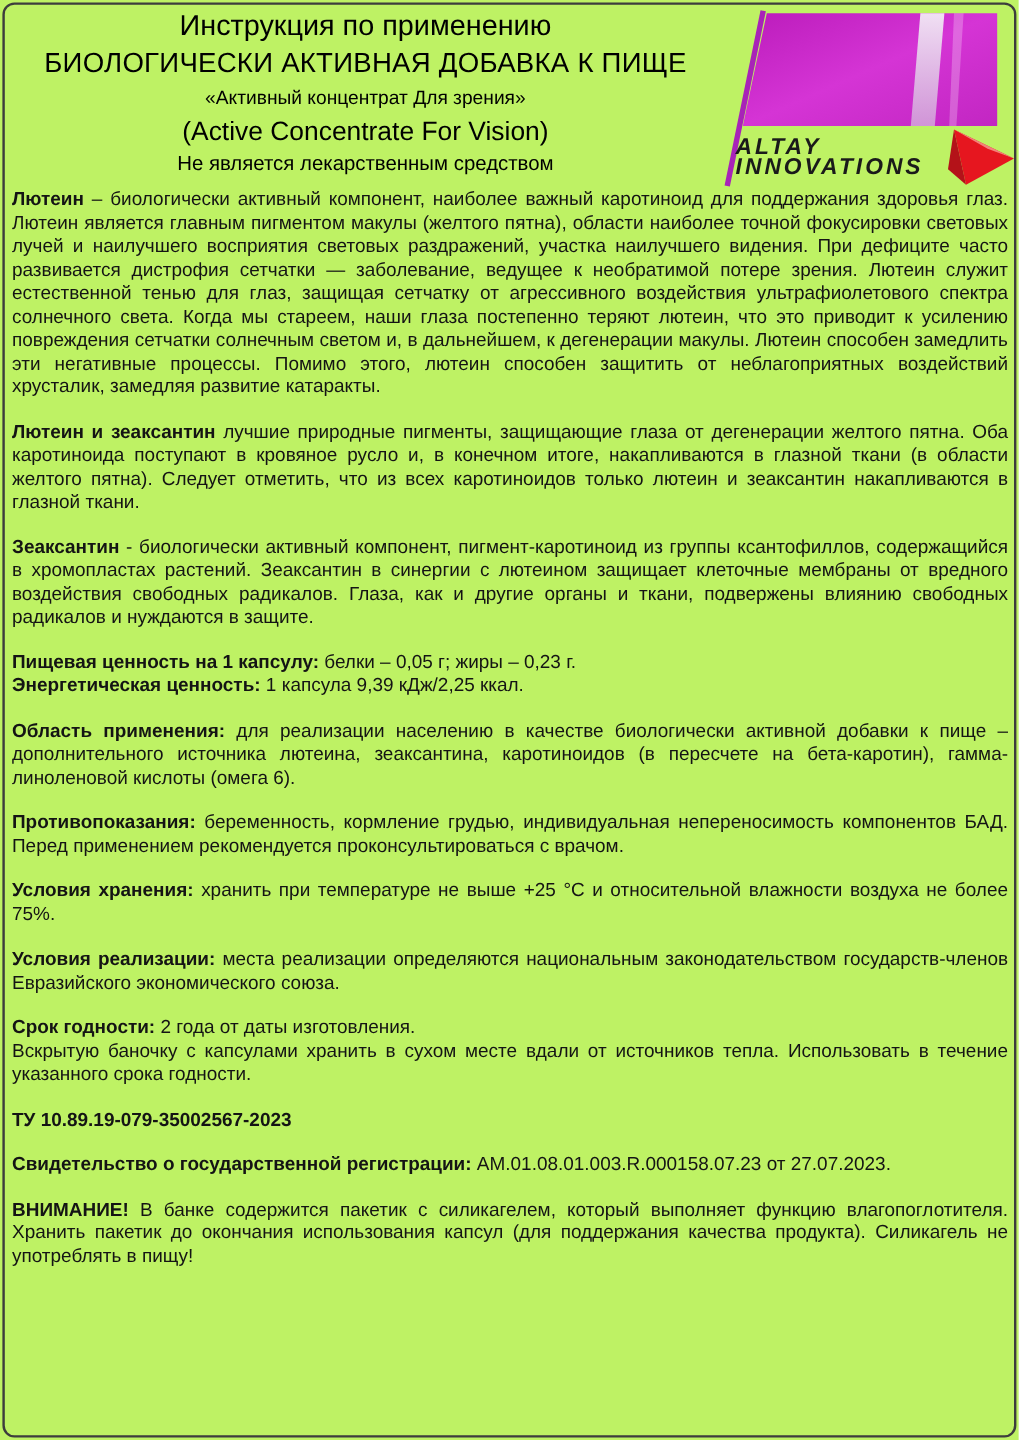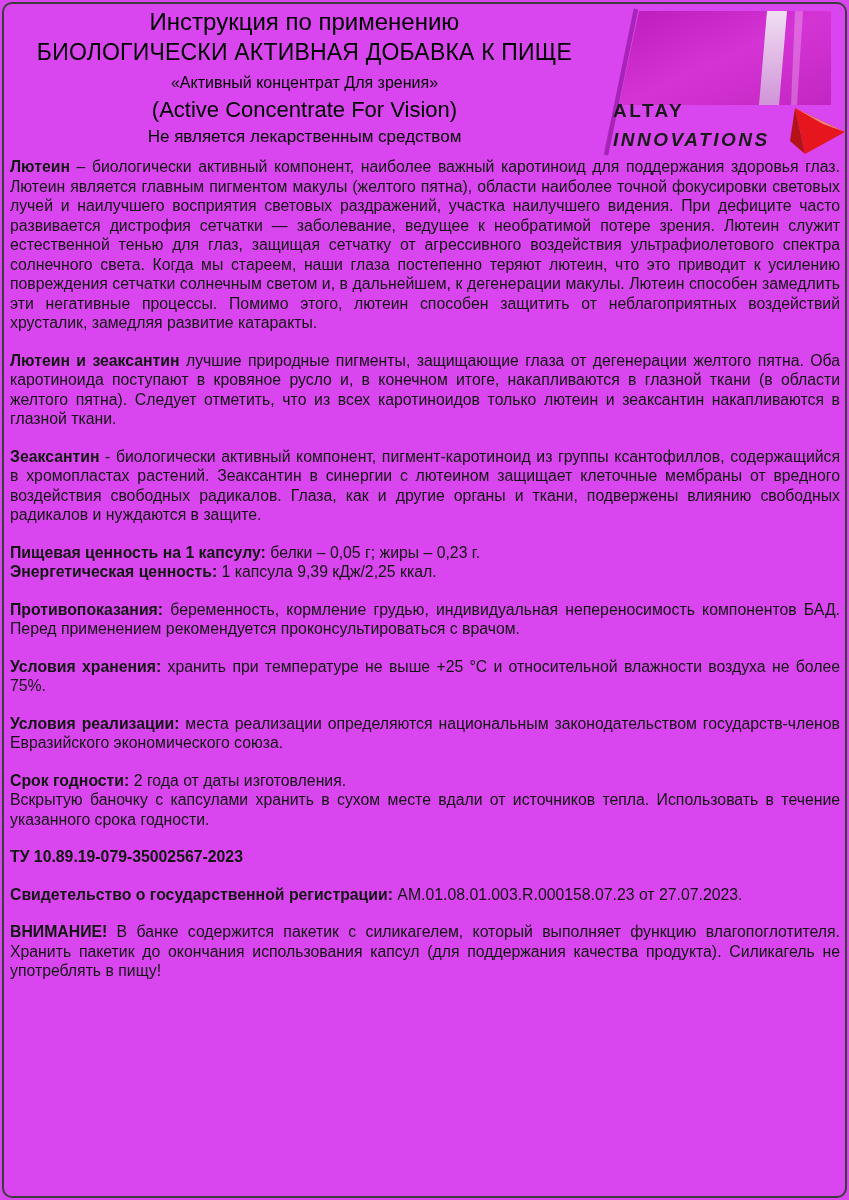--- a/index.html
+++ b/index.html
@@ -1,21 +1,21 @@
 <!DOCTYPE html>
 <html><head>
 <meta charset="utf-8">
 <style>
   * { margin: 0; padding: 0; box-sizing: border-box; }
   html, body { background: #ffffff; }
   .page {
     position: relative;
     width: 849px;
     height: 1200px;
-    background: #d946ef;
+    background: #bef264;
     font-family: "Liberation Sans", sans-serif;
     color: #141414;
     overflow: hidden;
   }
   .page-border {
     position: absolute;
     inset: 2px;
     border: 2px solid #3d3d3d;
     border-radius: 10px;
     pointer-events: none;
@@ -44,21 +44,21 @@
   .brand {
     position: absolute;
     left: 14px;
     font-weight: bold;
     color: #1a1a1a;
     letter-spacing: 2.5px;
     font-size: 19px;
     line-height: 22px;
     white-space: nowrap;
   }
-  .brand.top { top: 92px; }
+  .brand.top { top: 104px; font-style: italic; }
   .brand.bottom { top: 121px; font-style: italic; }
   .body-text {
     position: absolute;
     top: 157px;
     left: 10px;
     width: 830px;
     font-size: 15.8px;
     line-height: 19.5px;
     text-align: justify;
     color: #141414;
@@ -107,20 +107,21 @@
     <div class="brand top">ALTAY</div>
     <div class="brand bottom">INNOVATIONS</div>
   </div>
 
   <div class="body-text">
       <div class="para"><b>Лютеин</b> – биологически активный компонент, наиболее важный каротиноид для поддержания здоровья глаз. Лютеин является главным пигментом макулы (желтого пятна), области наиболее точной фокусировки световых лучей и наилучшего восприятия световых раздражений, участка наилучшего видения. При дефиците часто развивается дистрофия сетчатки — заболевание, ведущее к необратимой потере зрения. Лютеин служит естественной тенью для глаз, защищая сетчатку от агрессивного воздействия ультрафиолетового спектра солнечного света. Когда мы стареем, наши глаза постепенно теряют лютеин, что это приводит к усилению повреждения сетчатки солнечным светом и, в дальнейшем, к дегенерации макулы. Лютеин способен замедлить эти негативные процессы. Помимо этого, лютеин способен защитить от неблагоприятных воздействий хрусталик, замедляя развитие катаракты.</div>
       <div class="para spaced"><b>Лютеин и зеаксантин</b> лучшие природные пигменты, защищающие глаза от дегенерации желтого пятна. Оба каротиноида поступают в кровяное русло и, в конечном итоге, накапливаются в глазной ткани (в области желтого пятна). Следует отметить, что из всех каротиноидов только лютеин и зеаксантин накапливаются в глазной ткани.</div>
       <div class="para spaced"><b>Зеаксантин</b> - биологически активный компонент, пигмент-каротиноид из группы ксантофиллов, содержащийся в хромопластах растений. Зеаксантин в синергии с лютеином защищает клеточные мембраны от вредного воздействия свободных радикалов. Глаза, как и другие органы и ткани, подвержены влиянию свободных радикалов и нуждаются в защите.</div>
       <div class="para spaced"><b>Пищевая ценность на 1 капсулу:</b> белки – 0,05 г; жиры – 0,23 г.</div>
       <div class="para"><b>Энергетическая ценность:</b> 1 капсула 9,39 кДж/2,25 ккал.</div>
+      <div class="para spaced"><b>Область применения:</b> для реализации населению в качестве биологически активной добавки к пище – дополнительного источника лютеина, зеаксантина, каротиноидов (в пересчете на бета-каротин), гамма-линоленовой кислоты (омега 6).</div>
       <div class="para spaced"><b>Противопоказания:</b> беременность, кормление грудью, индивидуальная непереносимость компонентов БАД. Перед применением рекомендуется проконсультироваться с врачом.</div>
       <div class="para spaced"><b>Условия хранения:</b> хранить при температуре не выше +25 °С и относительной влажности воздуха не более 75%.</div>
       <div class="para spaced"><b>Условия реализации:</b> места реализации определяются национальным законодательством государств-членов Евразийского экономического союза.</div>
       <div class="para spaced"><b>Срок годности:</b> 2 года от даты изготовления.</div>
       <div class="para">Вскрытую баночку с капсулами хранить в сухом месте вдали от источников тепла. Использовать в течение указанного срока годности.</div>
       <div class="para spaced"><b>ТУ 10.89.19-079-35002567-2023</b></div>
       <div class="para spaced"><b>Свидетельство о государственной регистрации:</b> АМ.01.08.01.003.R.000158.07.23 от 27.07.2023.</div>
       <div class="para spaced"><b>ВНИМАНИЕ!</b> В банке содержится пакетик с силикагелем, который выполняет функцию влагопоглотителя. Хранить пакетик до окончания использования капсул (для поддержания качества продукта). Силикагель не употреблять в пищу!</div>
     </div>
 </div>

